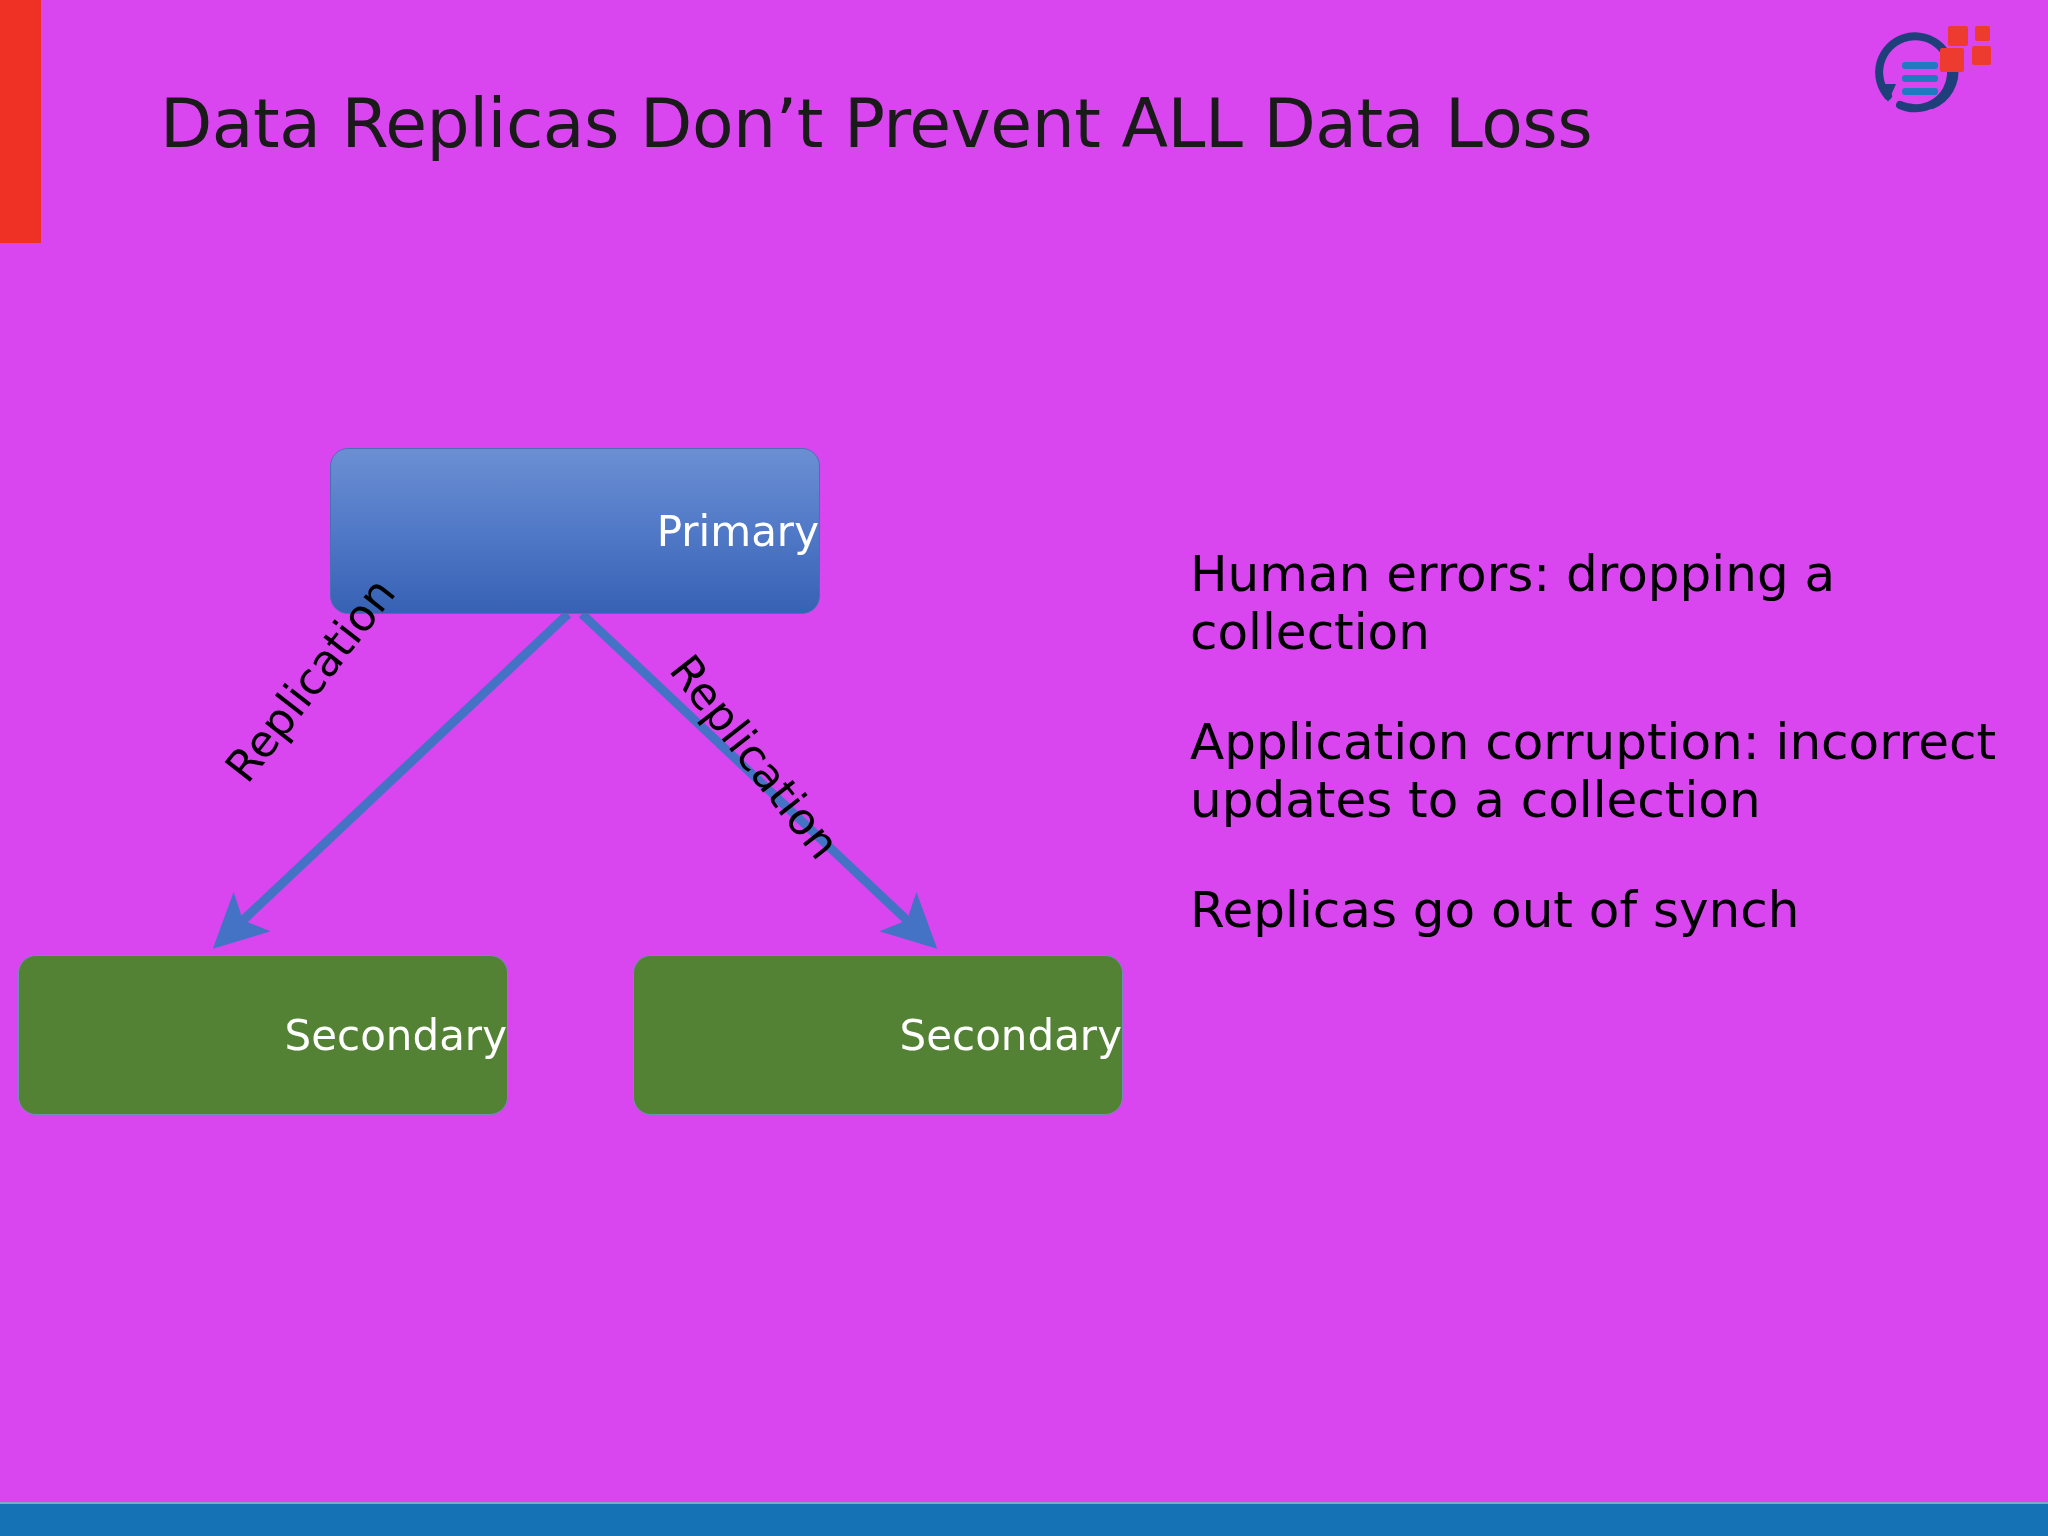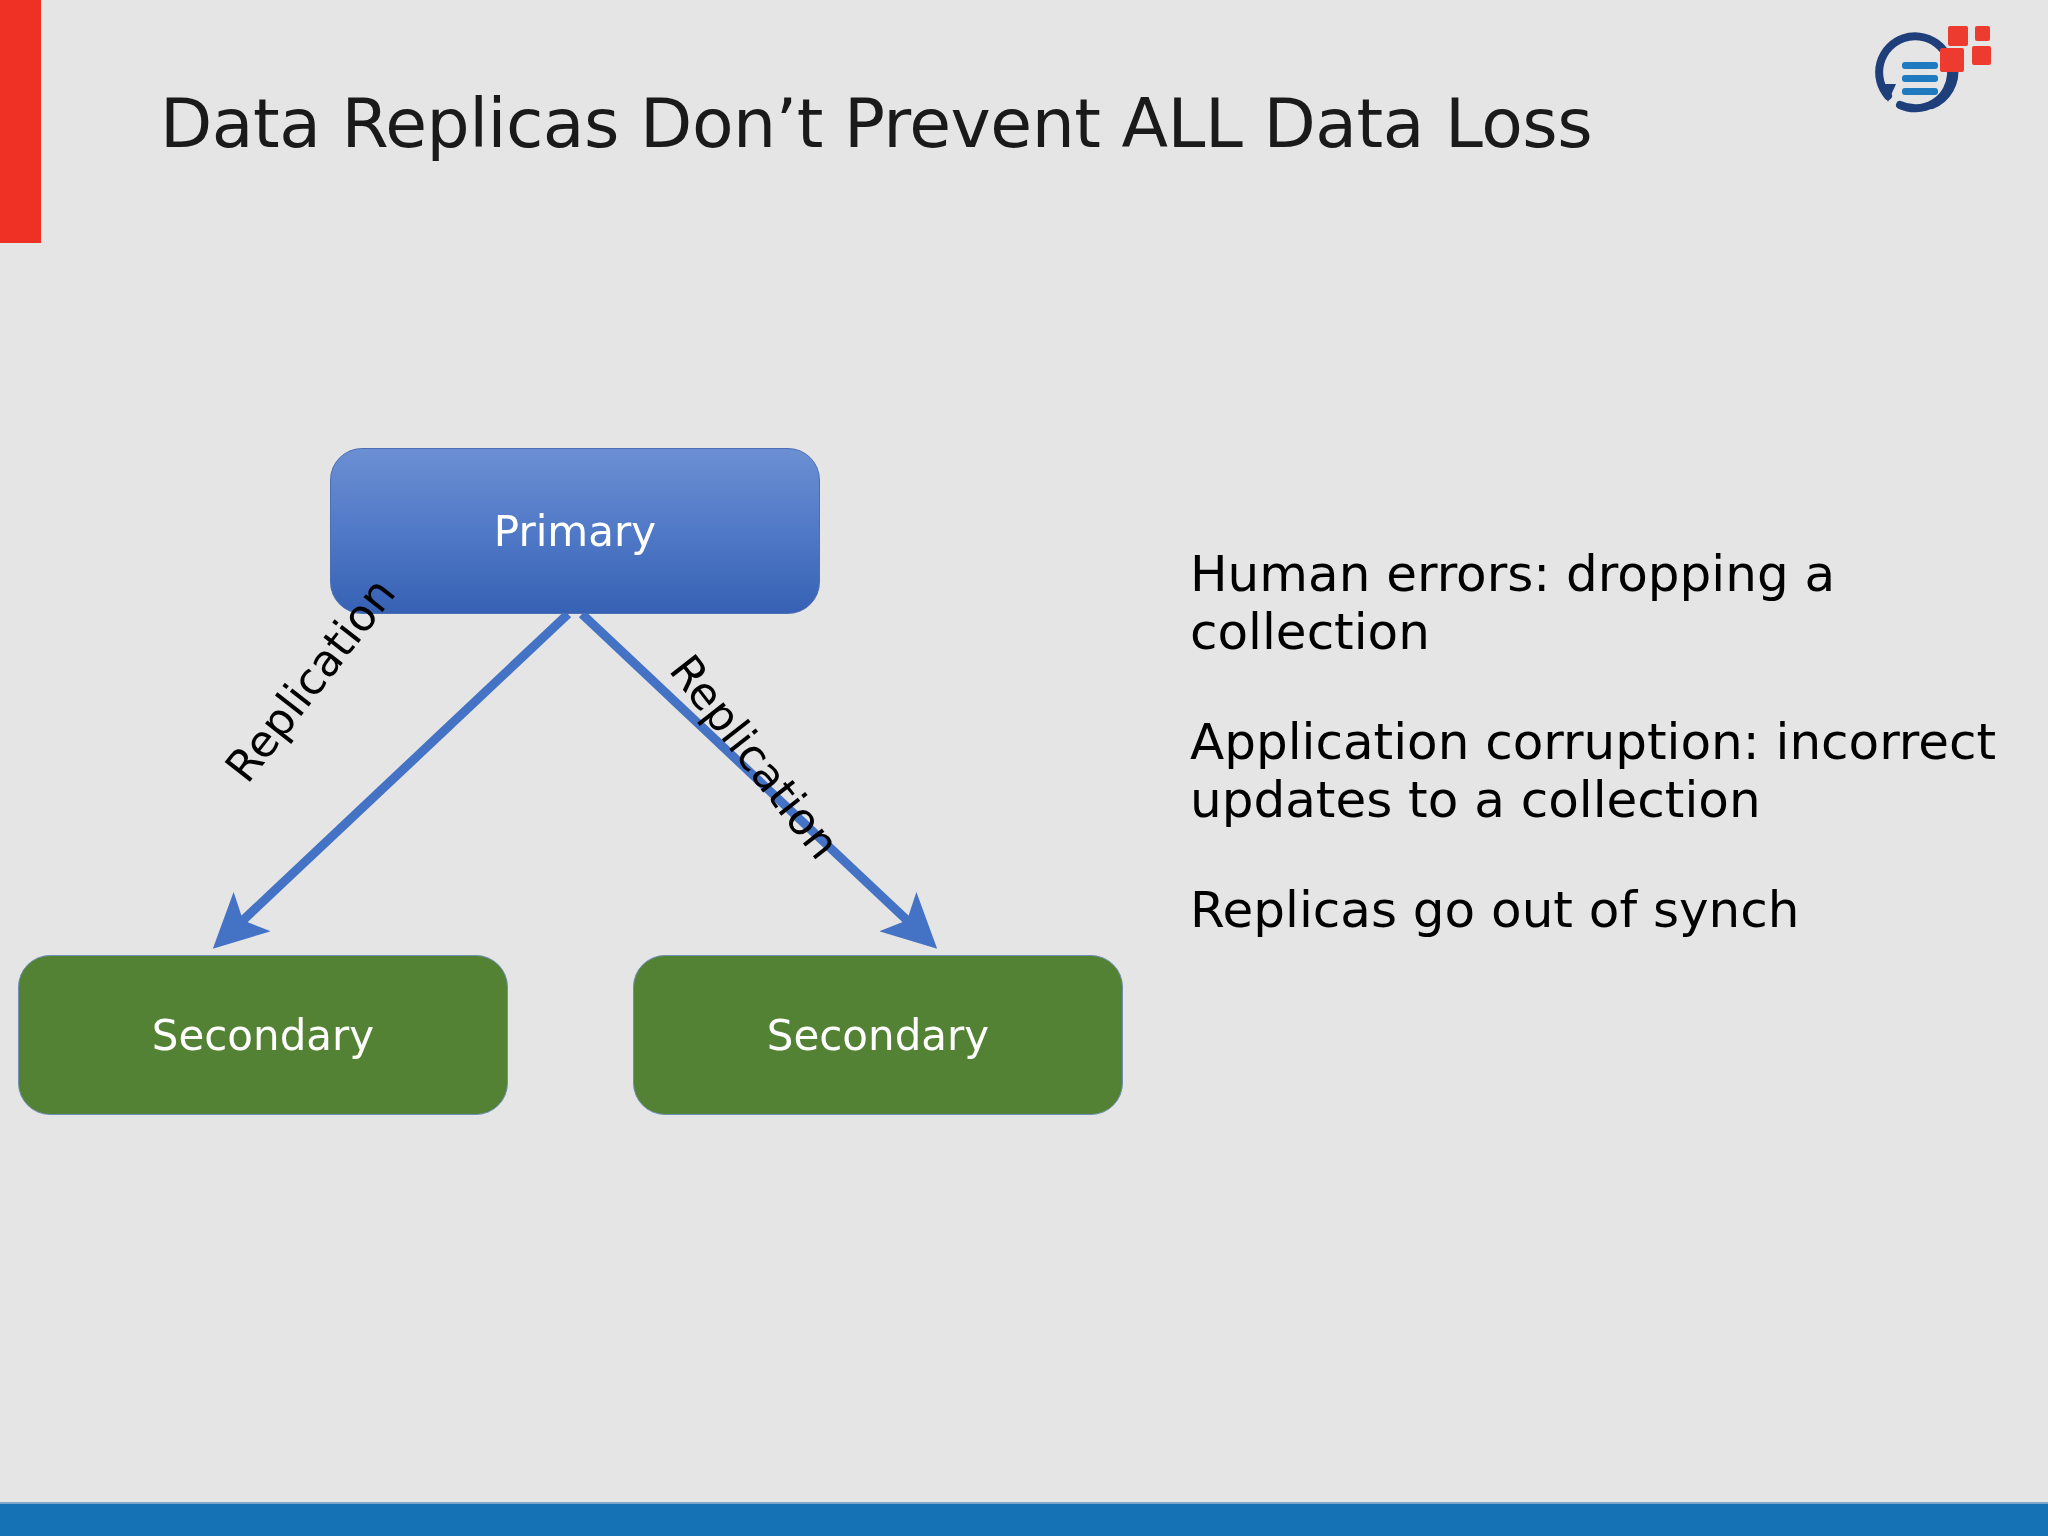--- a/index.html
+++ b/index.html
@@ -10,21 +10,21 @@
   body {
     width: 2048px;
     height: 1536px;
     overflow: hidden;
     font-family: "DejaVu Sans", "Liberation Sans", sans-serif;
     position: relative;
   }
   .slide {
     position: absolute;
     inset: 0;
-    background: #e5e5e5;
+    background: #d946ef;
   }
 
   
   .accent-bar-left {
     position: absolute;
     left: 0;
     top: 0;
     width: 41px;
     height: 243px;
     background: #ee3124;
@@ -72,24 +72,24 @@
   
   .diagram {
     position: absolute;
     left: 0;
     top: 400px;
     width: 1150px;
     height: 760px;
   }
   .node {
     position: absolute;
-    border-radius: 32px;
+    border-radius: 18px;
     display: flex;
     align-items: center;
-    justify-content: center;
+    justify-content: flex-end;
     color: #ffffff;
     font-size: 42px;
     font-weight: 400;
     box-sizing: border-box;
   }
   .node-primary {
     left: 330px;
     top: 48px;
     width: 490px;
     height: 166px;

